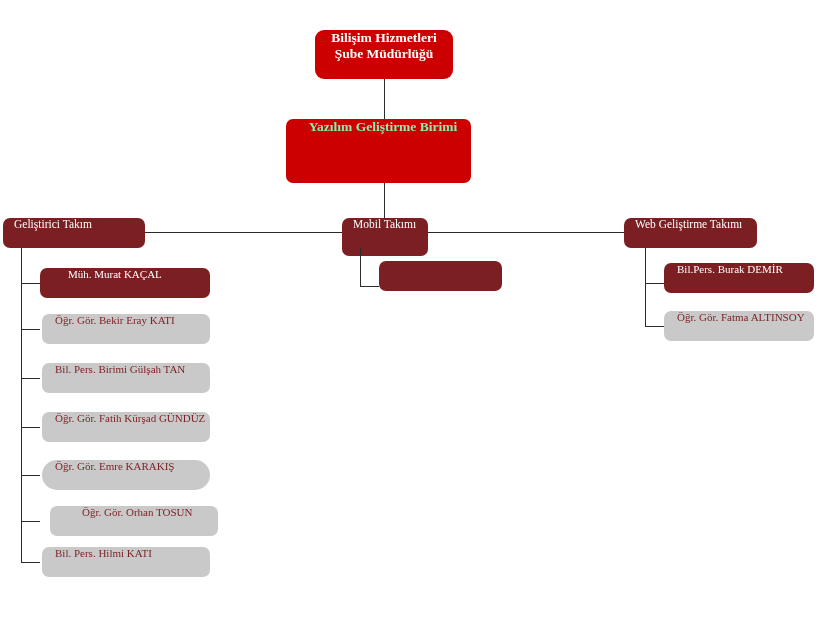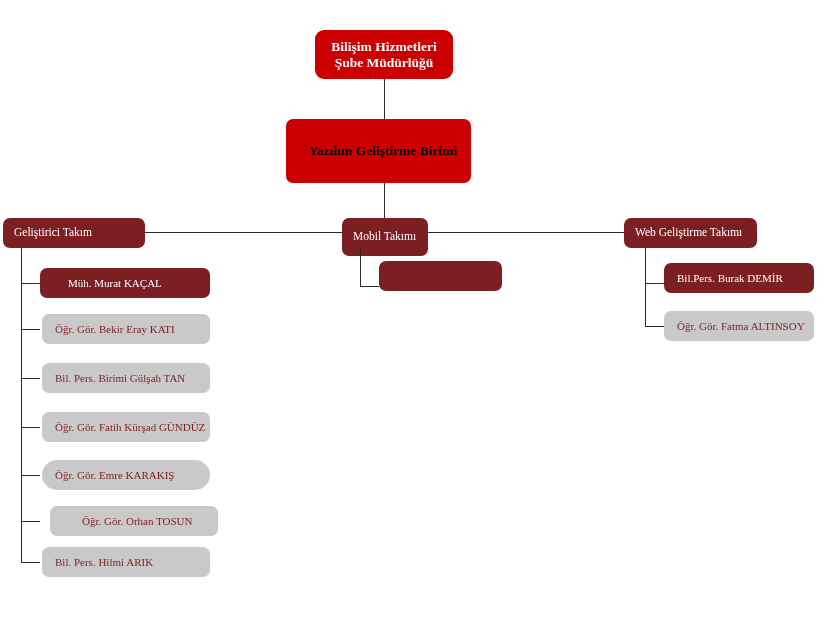--- a/index.html
+++ b/index.html
@@ -25,39 +25,39 @@
     background: #2b2b2b;
   }
   .line.thin-v { width: 1px; }
   .line.thin-h { height: 1px; }
 
   
   .node {
     position: absolute;
     box-sizing: border-box;
     display: flex;
-    align-items: center;
+    align-items: flex-start;
     border-radius: 7px;
     line-height: 1.18;
   }
 
   
   .node.primary {
     background: #cc0000;
     color: #ffffff;
     font-weight: bold;
     justify-content: center;
     text-align: center;
     border-radius: 9px;
   }
 
   
   .node.unit {
     background: #7c1f23;
-    color: #000000;
+    color: #86efac;
     font-weight: bold;
     justify-content: center;
     text-align: center;
     padding-left: 9px;
   }
 
   
   .node.team {
     background: #7c1f23;
     color: #ffffff;
@@ -146,21 +146,21 @@
 
   <div class="node member-gray t-xs" style="left:42px; top:460px; width:168px; height:30px;border-radius:15px;">
     <span>Öğr. Gör. Emre KARAKIŞ</span>
   </div>
 
   <div class="node member-gray t-xs" style="left:50px; top:506px; width:168px; height:30px;padding-left:32px;">
     <span>Öğr. Gör. Orhan TOSUN</span>
   </div>
 
   <div class="node member-gray t-xs" style="left:42px; top:547px; width:168px; height:30px;">
-    <span>Bil. Pers. Hilmi ARIK</span>
+    <span>Bil. Pers. Hilmi KATI</span>
   </div>
 
   <div class="node team t-sm" style="left:342px; top:218px; width:86px; height:38px;">
     <span>Mobil Takımı</span>
   </div>
 
   <div class="line thin-v" style="left:360px; top:248px; width:1px; height:38px;"></div>
   <div class="line thin-h" style="left:360px; top:286px; width:19px; height:1px;"></div>
 
   <div class="node blank t-xs" style="left:379px; top:261px; width:123px; height:30px;">

